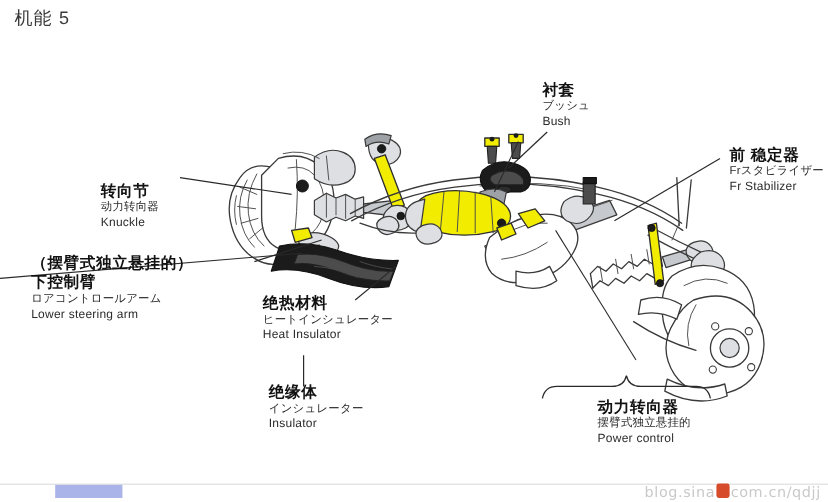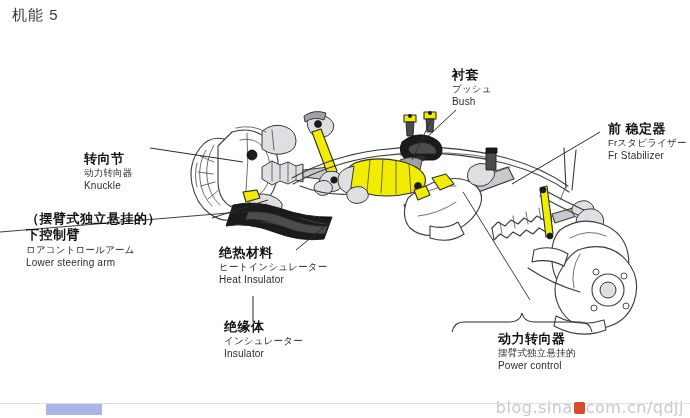--- a/index.html
+++ b/index.html
@@ -59,21 +59,21 @@
     width: 690px;
     height: 418px;
   }
   #leaders { pointer-events: none; }
 
   
   .watermark {
     position: absolute;
     right: 6px;
     bottom: 1px;
-    font-size: 16px;
+    font-size: 12px;
     color: #c9c9c9;
     letter-spacing: 0.5px;
     font-family: "DejaVu Sans", sans-serif;
   }
   .wm-logo {
     display: inline-block;
     width: 11px;
     height: 12px;
     background: #d64b2a;
     border-radius: 2px;

